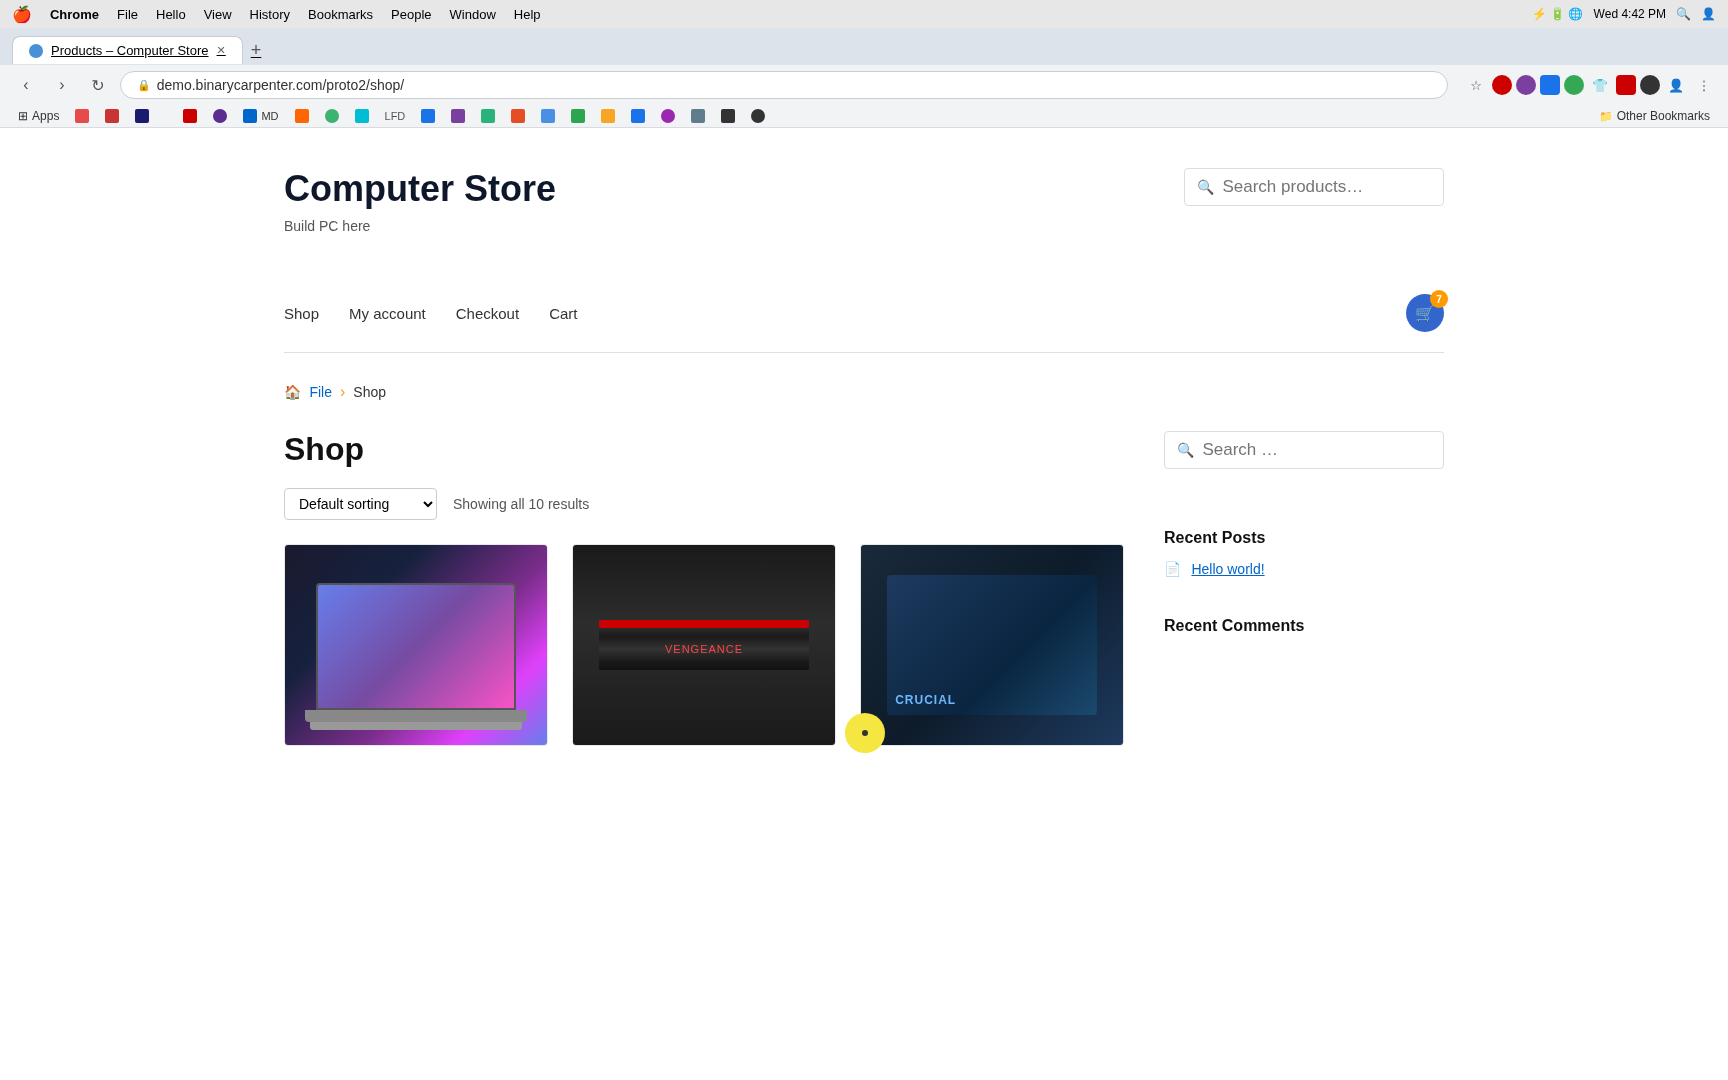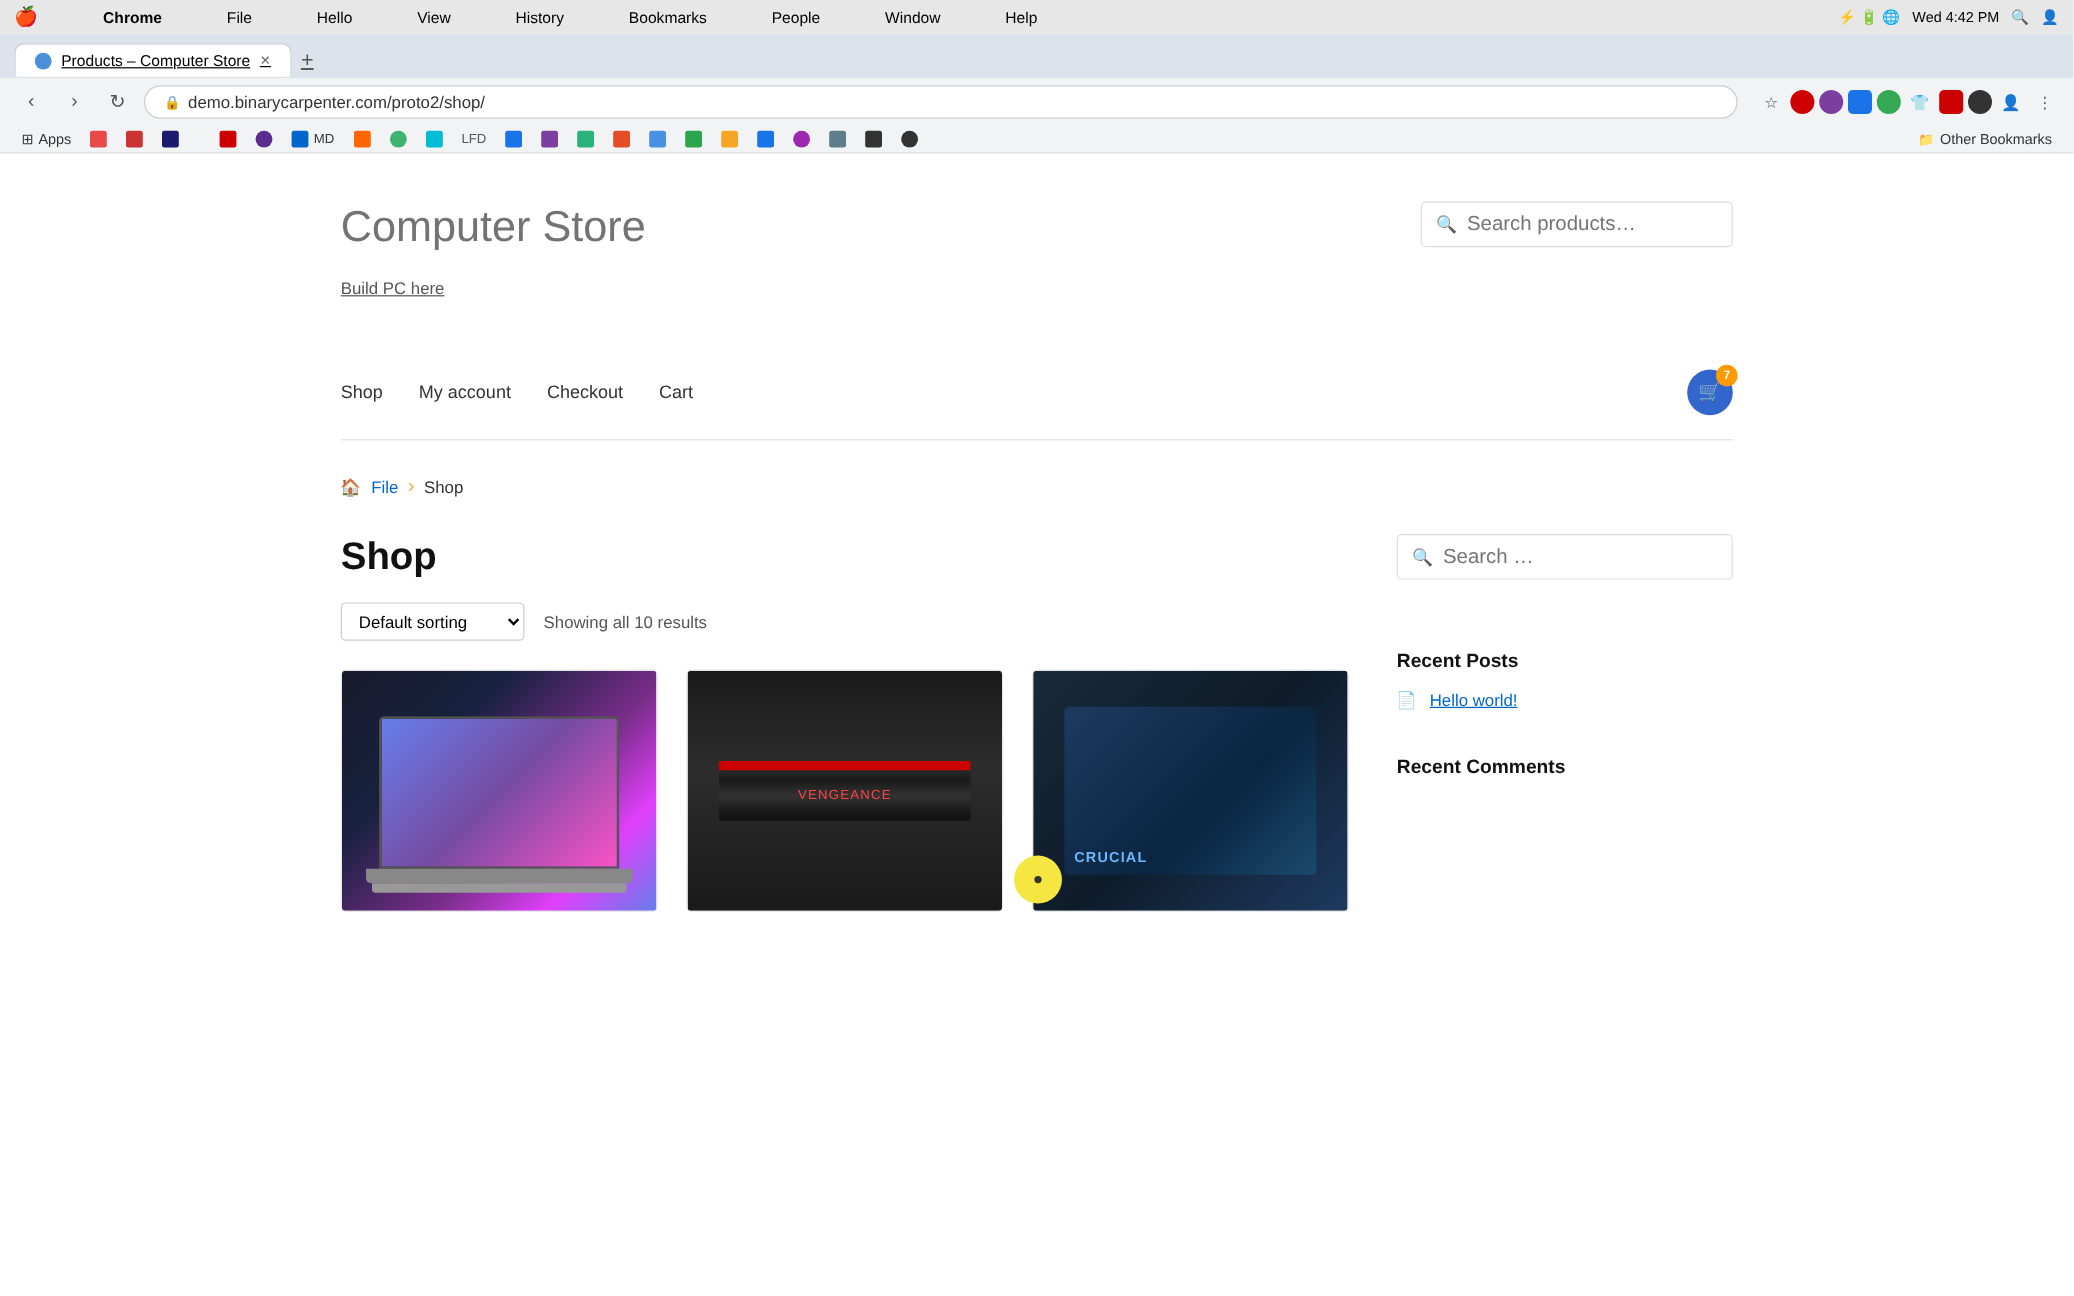--- a/index.html
+++ b/index.html
@@ -14,21 +14,21 @@
       padding: 0 12px;
       font-size: 13px;
       font-weight: 500;
       gap: 18px;
       position: fixed;
       top: 0; left: 0; right: 0;
       z-index: 1000;
       backdrop-filter: blur(10px);
     }
     .menubar-apple { font-size: 16px; }
-    .menubar-item { cursor: pointer; margin-left: 36px; }
+    .menubar-item { cursor: pointer; }
     .menubar-item.bold { font-weight: 700; }
     .menubar-right {
       margin-left: auto;
       display: flex;
       align-items: center;
       gap: 10px;
       font-size: 12px;
     }
 
     
@@ -143,28 +143,27 @@
 
     .site-main { flex: 1; }
     .site-sidebar { width: 280px; flex-shrink: 0; }
 
     
     .site-header {
       margin-bottom: 30px;
     }
     .site-title {
       font-size: 36px;
-      font-weight: 400;
-      color: #737373;
-      margin-bottom: 22px;
+      font-weight: 700;
+      color: #0f172a;
+      margin-bottom: 8px;
     }
     .site-tagline {
       font-size: 14px;
       color: #555;
-      text-decoration: underline;
     }
 
     
     .site-nav {
       display: flex;
       align-items: center;
       gap: 30px;
       margin-bottom: 30px;
       border-bottom: 1px solid #e0e0e0;
       padding-bottom: 20px;

